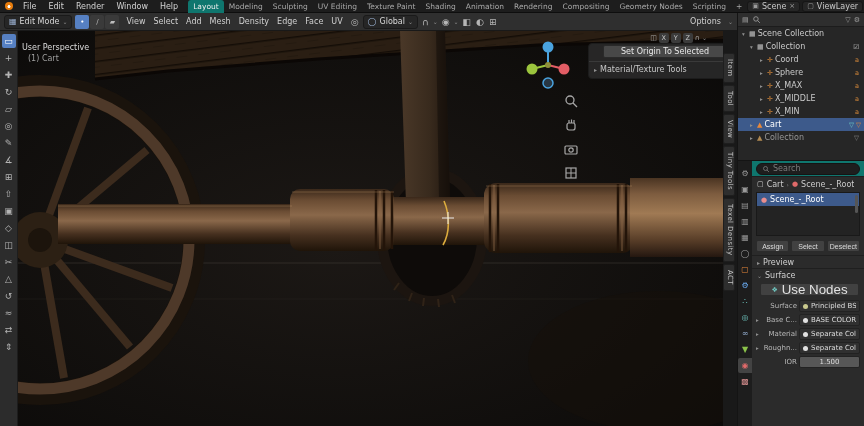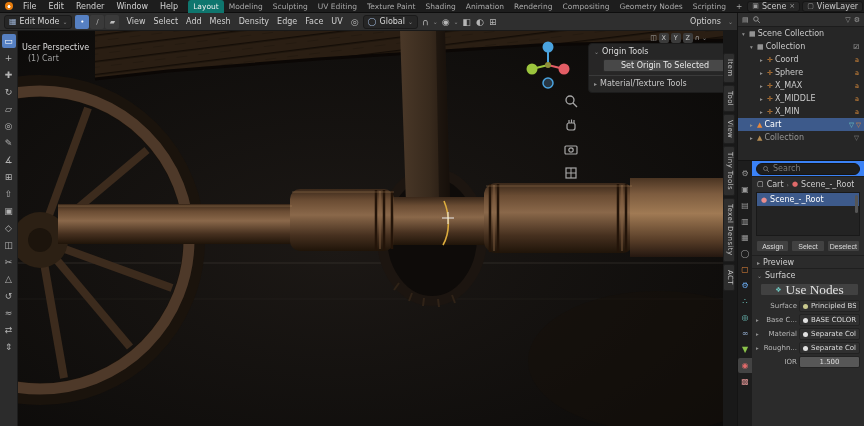--- a/index.html
+++ b/index.html
@@ -68,31 +68,31 @@
   .olabel { flex:1; white-space:nowrap; overflow:hidden; }
   .olabel.dim { color:#979797; }
   .obadge { font-size:6.5px; flex:none; }
 
   
   #props { left:737px; top:161px; width:127px; height:265px; background:#2b2b2b; border-left:1px solid #141414; display:flex; }
   #proptabs { width:14px; background:#1d1d1d; display:flex; flex-direction:column; align-items:center; gap:1px; padding-top:5px; flex:none; }
   .ptab { width:14px; height:15px; font-size:8px; border-radius:2px 0 0 2px; }
   .ptab.active { background:#434343; }
   #propcontent { flex:1; display:flex; flex-direction:column; overflow:hidden; }
-  #prop-search-row { height:16px; display:flex; align-items:center; padding:2px 4px; background:#3b82f6; border-bottom:1px solid #1e1e1e; }
+  #prop-search-row { height:16px; display:flex; align-items:center; padding:2px 4px; background:#0f766e; border-bottom:1px solid #1e1e1e; }
   .searchbox { flex:1; height:12px; background:#1e1e1e; border:1px solid #141414; border-radius:6px; display:flex; align-items:center; gap:3px; padding:0 5px; color:#7c7c7c; }
   #crumb { height:14px; display:flex; align-items:center; gap:3px; padding:0 5px; color:#cccccc; }
   #slotlist { margin:1px 4px 2px 4px; height:44px; background:#232323; border:1px solid #191919; position:relative; }
   #slotrow { height:13px; display:flex; align-items:center; gap:3px; padding:0 4px; background:#3d5a8b; color:#fff; }
   #slot-scroll { position:absolute; right:1px; top:2px; width:3px; height:18px; background:#555; border-radius:2px; }
   #btnrow { display:flex; gap:2px; padding:2px 4px 3px 4px; }
   .pbtn { flex:1; height:12px; background:#414141; border:1px solid #2b2b2b; border-radius:2px; color:#dcdcdc; font-size:7px; white-space:nowrap; overflow:hidden; }
   .sechdr { height:13px; display:flex; align-items:center; gap:3px; padding:0 5px; border-top:1px solid #1f1f1f; color:#cfcfcf; }
   #usenodes-row { display:flex; align-items:center; gap:3px; padding:2px 5px 3px 8px; }
-  #usenodes-btn { flex:1; height:13px; background:#414141; border:1px solid #2b2b2b; border-radius:2px; color:#e2e2e2; display:flex; align-items:center; justify-content:center; gap:4px;font-family:Liberation Serif, serif; }
+  #usenodes-btn { flex:1; height:13px; background:#414141; border:1px solid #2b2b2b; border-radius:2px; color:#e2e2e2; display:flex; align-items:center; justify-content:center; gap:4px; }
   .nodes-ic { color:#6fc7c0; font-size:7px; }
   .proprow { display:flex; align-items:center; gap:2px; padding:1px 4px 1px 2px; }
   .parrow { width:7px; text-align:center; color:#8e8e8e; font-size:5.5px; flex:none; }
   .plabel { width:34px; text-align:right; color:#b8b8b8; font-size:7px; white-space:nowrap; overflow:hidden; flex:none; }
   .pvalue { flex:1; height:12px; background:#303030; border:1px solid #222; border-radius:2px; display:flex; align-items:center; gap:3px; padding:0 3px; color:#dedede; font-size:7px; white-space:nowrap; overflow:hidden; }
   .pvalue .dot { width:5px; height:5px; border-radius:50%; background:transparent; flex:none; }
   .pvalue.num { background:#575757; justify-content:center; }
 </style>
 </head>
 <body>
@@ -332,24 +332,20 @@
     </svg>
     <svg class="navic" viewBox="0 0 16 16">
       <rect x="3" y="3" width="10" height="10" stroke="#c2c2c2" stroke-width="1.2" fill="none"></rect>
       <line x1="8" y1="3" x2="8" y2="13" stroke="#c2c2c2" stroke-width="1"></line>
       <line x1="3" y1="8" x2="13" y2="8" stroke="#c2c2c2" stroke-width="1"></line>
     </svg>
   </div>
 
   
   <div id="origin-panel" class="abs">
-    <div class="op-row">
-      <span class="chev">⌄</span>
-      <span>Origin Tools</span>
-    </div>
     <div class="op-btn c">Set Origin To Selected</div>
     <div class="op-row op-sub">
       <span class="chev">▸</span>
       <span>Material/Texture Tools</span>
     </div>
   </div>
 
   
   <div id="mirror-row" class="abs">
     <span class="mr-ic">◫</span>

